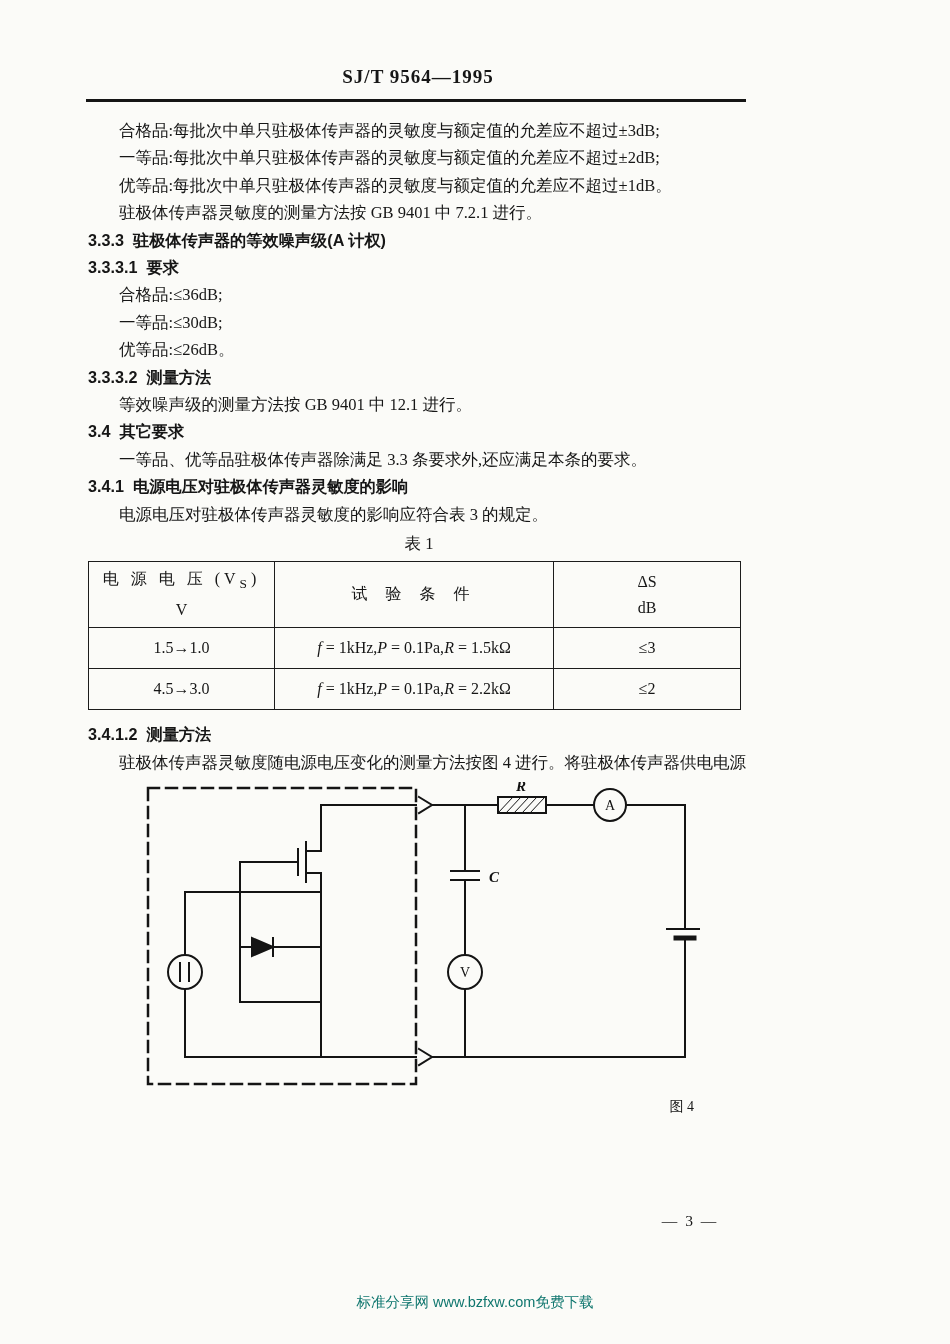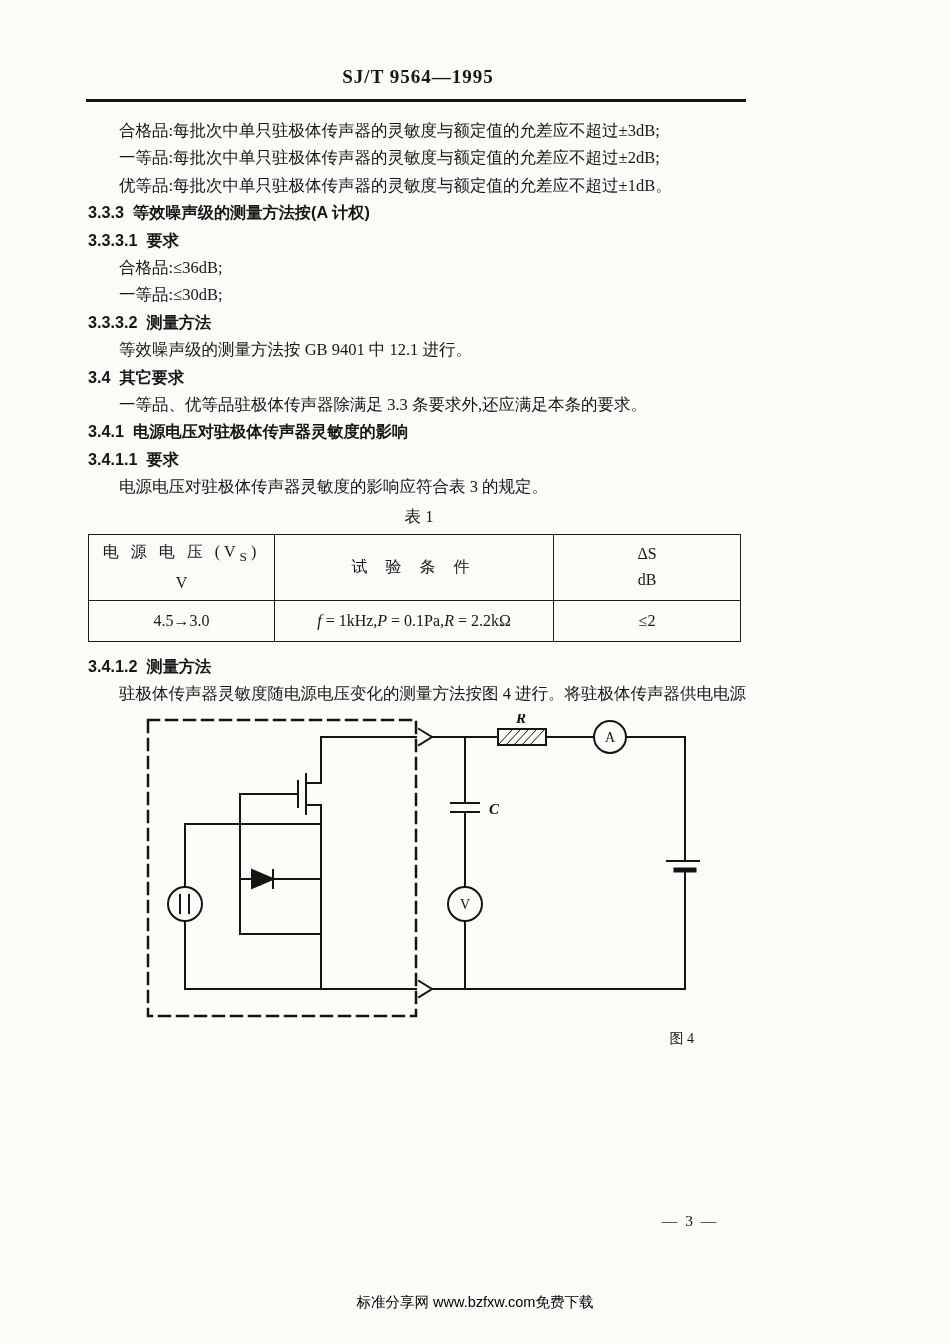--- a/index.html
+++ b/index.html
@@ -64,65 +64,71 @@
   .figure-caption {
     position:absolute; left:46px; top:316px; width:560px;
     text-align:right; font-size:14px;
   }
   .page-number {
     position:absolute; top:1212px; left:630px; width:120px;
     text-align:center; font-size:15.5px; letter-spacing:2px;
   }
   .footer-watermark {
     position:absolute; top:1293px; left:0; width:100%;
-    text-align:center; font-size:14.5px; color:#000000;
+    text-align:center; font-size:14.5px; color:#0f766e;
     font-family:"Liberation Sans", sans-serif;
   }
   svg text { font-family:"Liberation Serif", serif; fill:#111; }
 </style>
 </head>
 <body>
 
 <div class="page">
 
   <div class="doc-header">SJ/T 9564—1995</div>
   <div class="header-rule"></div>
 
   <div class="content">
     <div class="line body">合格品:每批次中单只驻极体传声器的灵敏度与额定值的允差应不超过±3dB;</div>
     <div class="line body">一等品:每批次中单只驻极体传声器的灵敏度与额定值的允差应不超过±2dB;</div>
     <div class="line body">优等品:每批次中单只驻极体传声器的灵敏度与额定值的允差应不超过±1dB。</div>
-    <div class="line heading">3.3.3  等效噪声级的测量方法按(A 计权)</div>
+    <div class="line body">驻极体传声器灵敏度的测量方法按 GB 9401 中 7.2.1 进行。</div>
+    <div class="line heading">3.3.3  驻极体传声器的等效噪声级(A 计权)</div>
     <div class="line heading">3.3.3.1  要求</div>
     <div class="line body">合格品:≤36dB;</div>
     <div class="line body">一等品:≤30dB;</div>
+    <div class="line body">优等品:≤26dB。</div>
     <div class="line heading">3.3.3.2  测量方法</div>
     <div class="line body">等效噪声级的测量方法按 GB 9401 中 12.1 进行。</div>
     <div class="line heading">3.4  其它要求</div>
     <div class="line body">一等品、优等品驻极体传声器除满足 3.3 条要求外,还应满足本条的要求。</div>
     <div class="line heading">3.4.1  电源电压对驻极体传声器灵敏度的影响</div>
-    <div class="line heading">3.4.1.1  要求</div>
     <div class="line body">电源电压对驻极体传声器灵敏度的影响应符合表 3 的规定。</div>
 
     <div class="table-caption">表 1</div>
 
     <table class="spec">
       <tbody>
         <tr class="hdr">
           <td class="c1">
             <div class="hcell-line sp1"><span>电 源 电 压 (V</span><sub>S</sub><span>)</span></div>
             <div class="hcell-line">V</div>
           </td>
           <td class="c2 sp2">试 验 条 件</td>
           <td class="c3">
             <div class="hcell-line">ΔS</div>
             <div class="hcell-line">dB</div>
           </td>
         </tr>
         <tr class="datarow">
+          <td class="c1">1.5→1.0</td>
+          <td class="c2 cond"><i>f</i><span> = 1kHz,</span><i>P</i><span> = 0.1Pa,</span><i>R</i><span> = 1.5kΩ</span></td>
+          <td class="c3">≤3</td>
+        </tr>
+        <tr class="datarow">
           <td class="c1">4.5→3.0</td>
           <td class="c2 cond"><i>f</i><span> = 1kHz,</span><i>P</i><span> = 0.1Pa,</span><i>R</i><span> = 2.2kΩ</span></td>
           <td class="c3">≤2</td>
         </tr>
       </tbody>
     </table>
 
     <div class="line heading after-table">3.4.1.2  测量方法</div>
     <div class="line body">驻极体传声器灵敏度随电源电压变化的测量方法按图 4 进行。将驻极体传声器供电电源</div>
 

